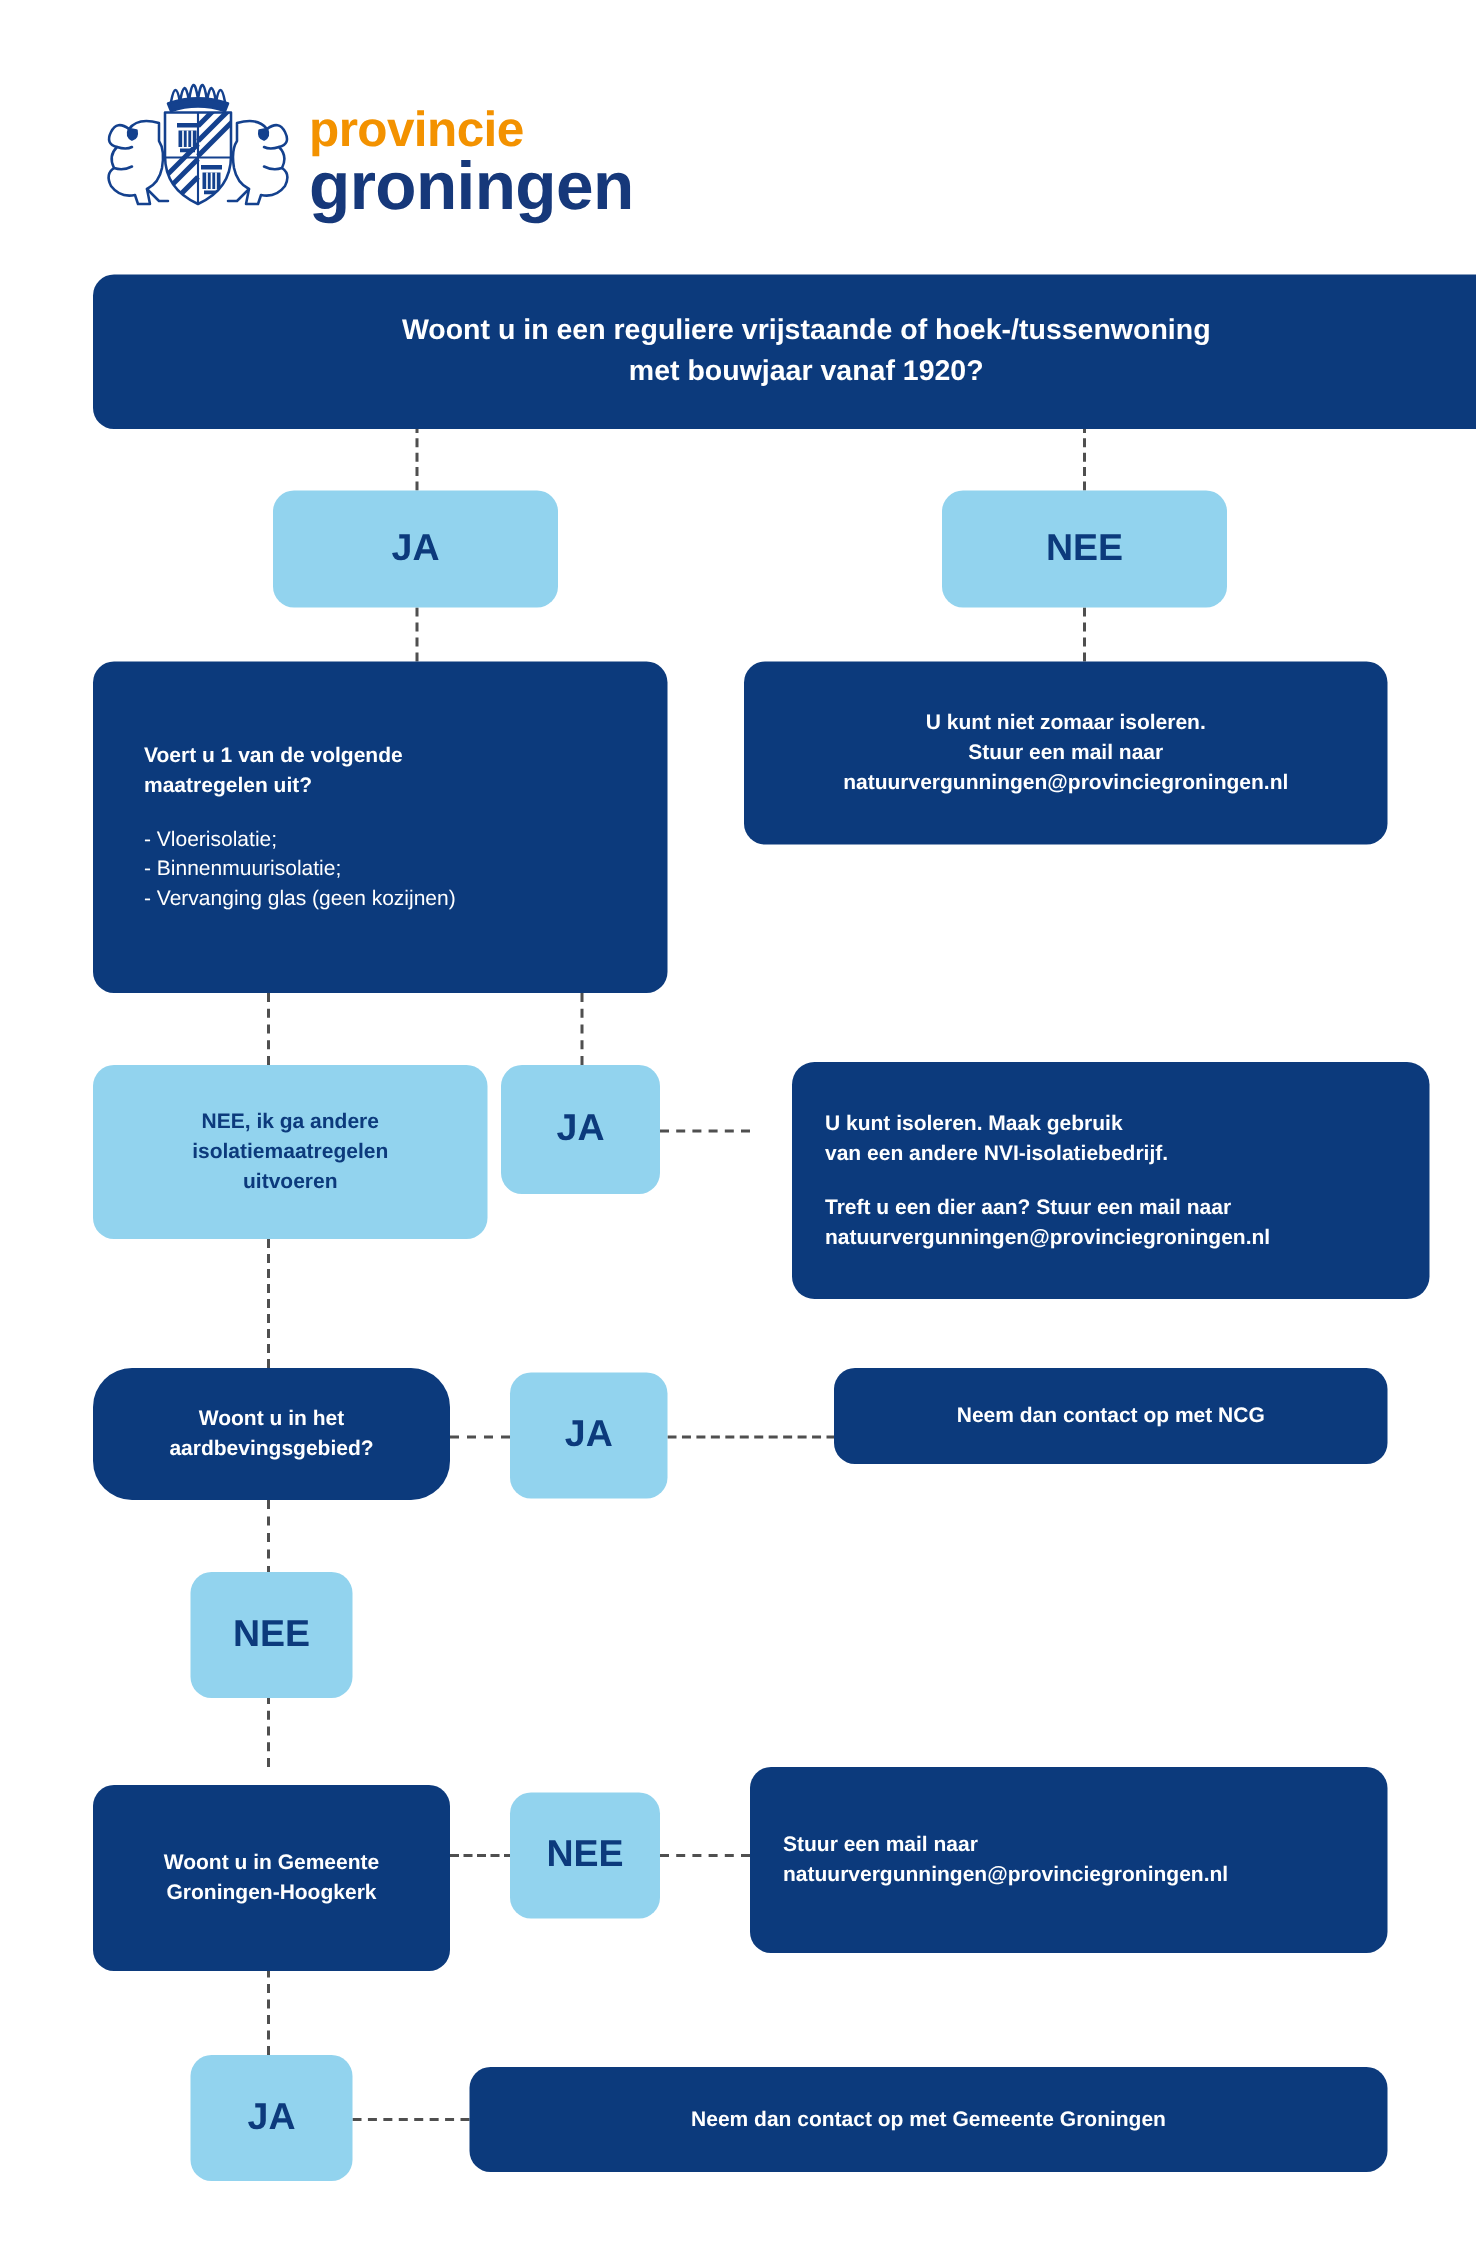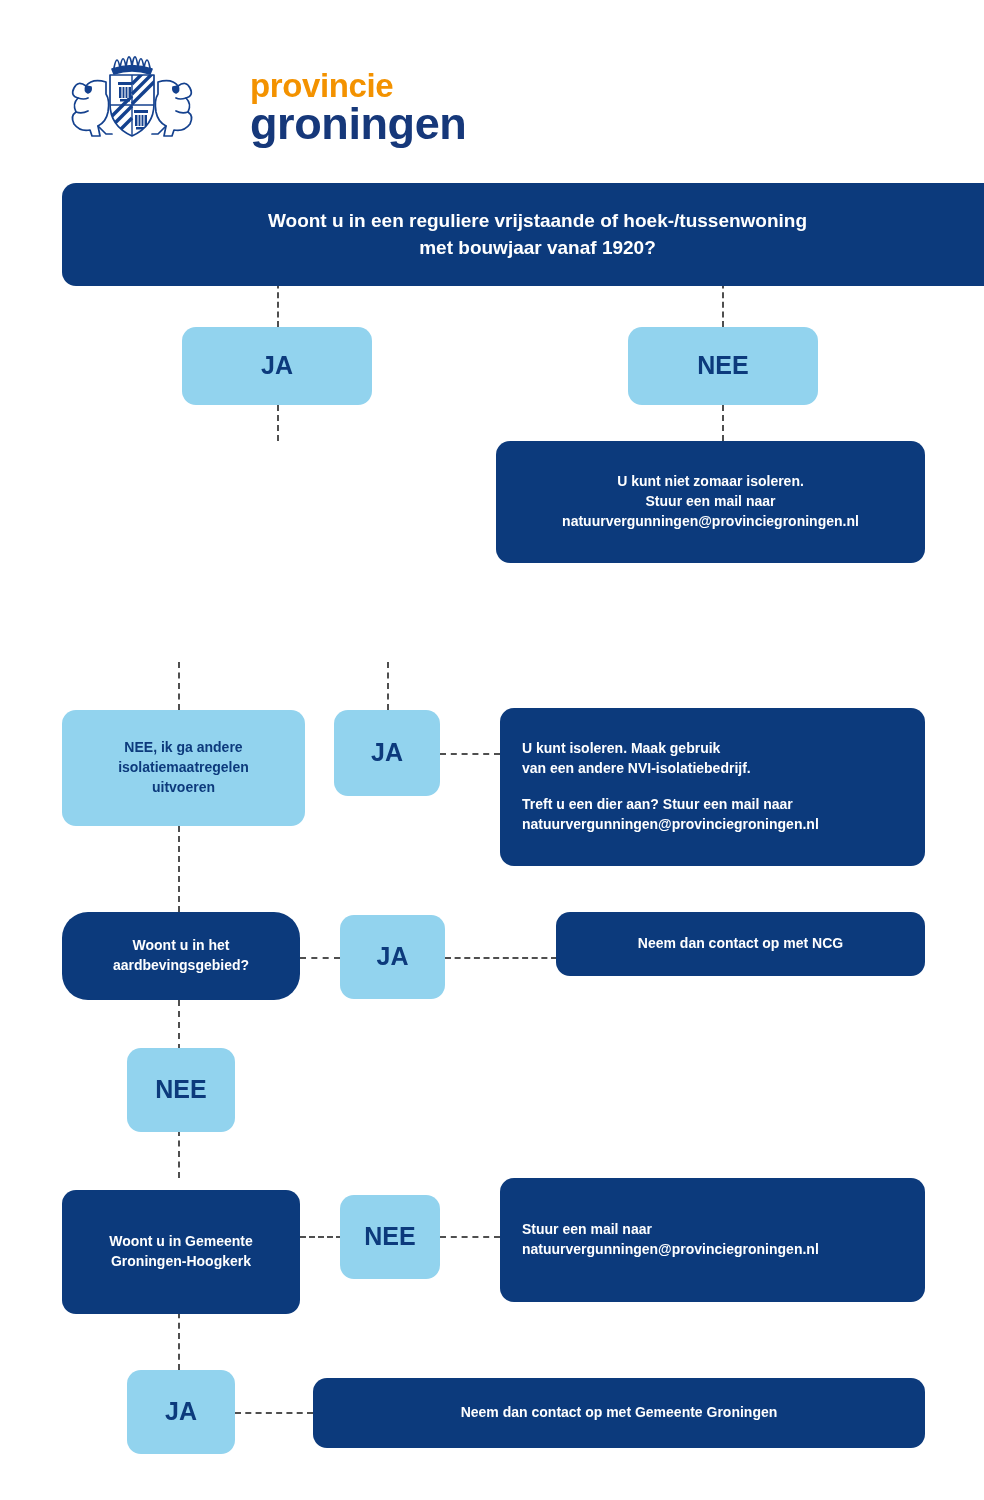--- a/index.html
+++ b/index.html
@@ -36,21 +36,20 @@
     top: 0;
     width: 140px;
     height: 106px;
   }
   .logo-wordmark {
     position: absolute;
     left: 144px;
     top: 32px;
     line-height: 0.98;
     white-space: nowrap;
-    margin-left: 44px;
   }
   .logo-line1 {
     display: block;
     color: #F39200;
     font-size: 33px;
     font-weight: 700;
     letter-spacing: -0.4px;
   }
   .logo-line2 {
     display: block;
@@ -240,36 +239,46 @@
   </div>
 
   <div class="node node-dark" style="left:496px; top:441px; width:429px; height:122px;">
     <div class="node-inner">
       <p class="txt center">U kunt niet zomaar isoleren.</p>
       <p class="txt center">Stuur een mail naar</p>
       <p class="txt center">natuurvergunningen@provinciegroningen.nl</p>
     </div>
   </div>
 
-
-  <div class="node node-light" style="left:62px; top:710px; width:243px; height:116px;">
+  <div class="node node-dark" style="left:62px; top:441px; width:383px; height:221px;">
+    <div class="node-inner" style="padding:0 34px;">
+      <p class="txt left">Voert u 1 van de volgende</p>
+      <p class="txt left">maatregelen uit?</p>
+      <div class="spacer"></div>
+      <p class="txt left normal">- Vloerisolatie;</p>
+      <p class="txt left normal">- Binnenmuurisolatie;</p>
+      <p class="txt left normal">- Vervanging glas (geen kozijnen)</p>
+    </div>
+  </div>
+
+  <div class="node node-light" style="left:62px; top:710px; width:263px; height:116px;">
     <div class="node-inner" style="padding:0 16px;">
       <p class="txt center">NEE, ik ga andere</p>
       <p class="txt center">isolatiemaatregelen</p>
       <p class="txt center">uitvoeren</p>
     </div>
   </div>
 
   <div class="node node-light" style="left:334px; top:710px; width:106px; height:86px;">
     <div class="node-inner" style="padding:0 8px;">
       <p class="txt label center">JA</p>
     </div>
   </div>
 
-  <div class="node node-dark" style="left:500px; top:708px; width:425px; height:158px;">
+  <div class="node node-dark" style="left:528px; top:708px; width:425px; height:158px;border-radius:15px;">
     <div class="node-inner" style="padding:0 22px;">
       <p class="txt left">U kunt isoleren. Maak gebruik</p>
       <p class="txt left">van een andere NVI-isolatiebedrijf.</p>
       <div class="spacer"></div>
       <p class="txt left">Treft u een dier aan? Stuur een mail naar</p>
       <p class="txt left">natuurvergunningen@provinciegroningen.nl</p>
     </div>
   </div>
 
   <div class="node node-dark" style="left:62px; top:912px; width:238px; height:88px;border-radius:26px;">

